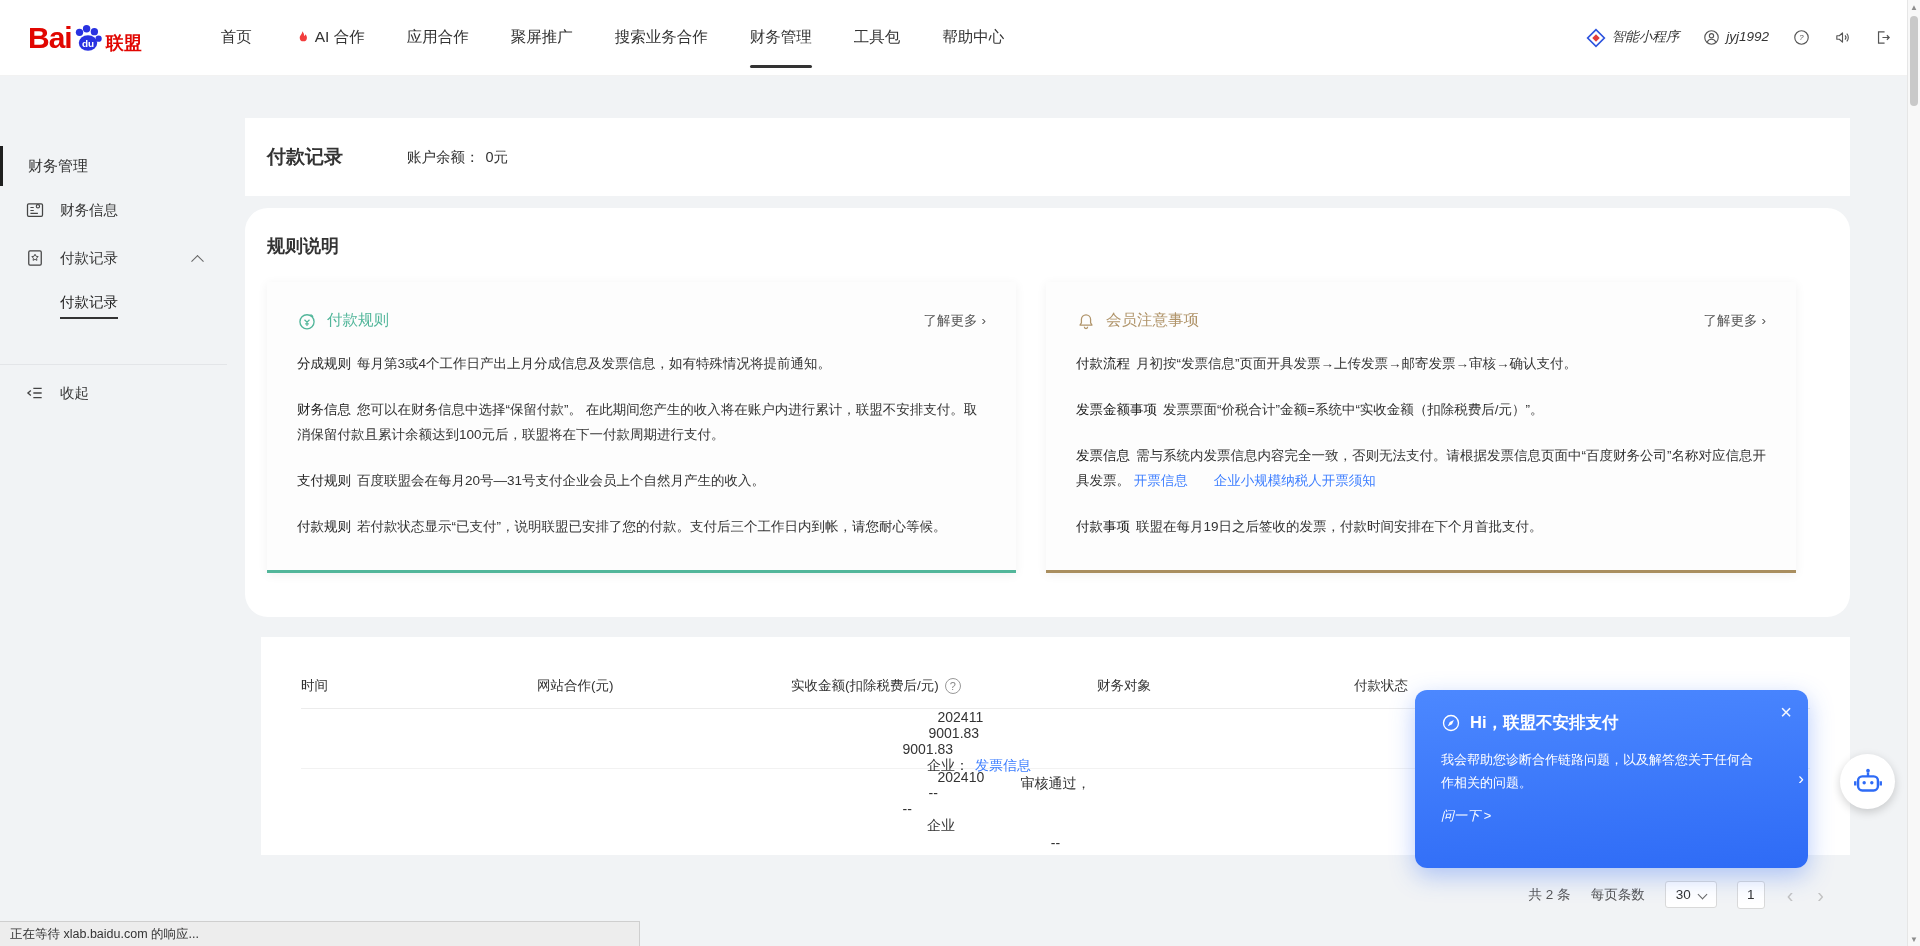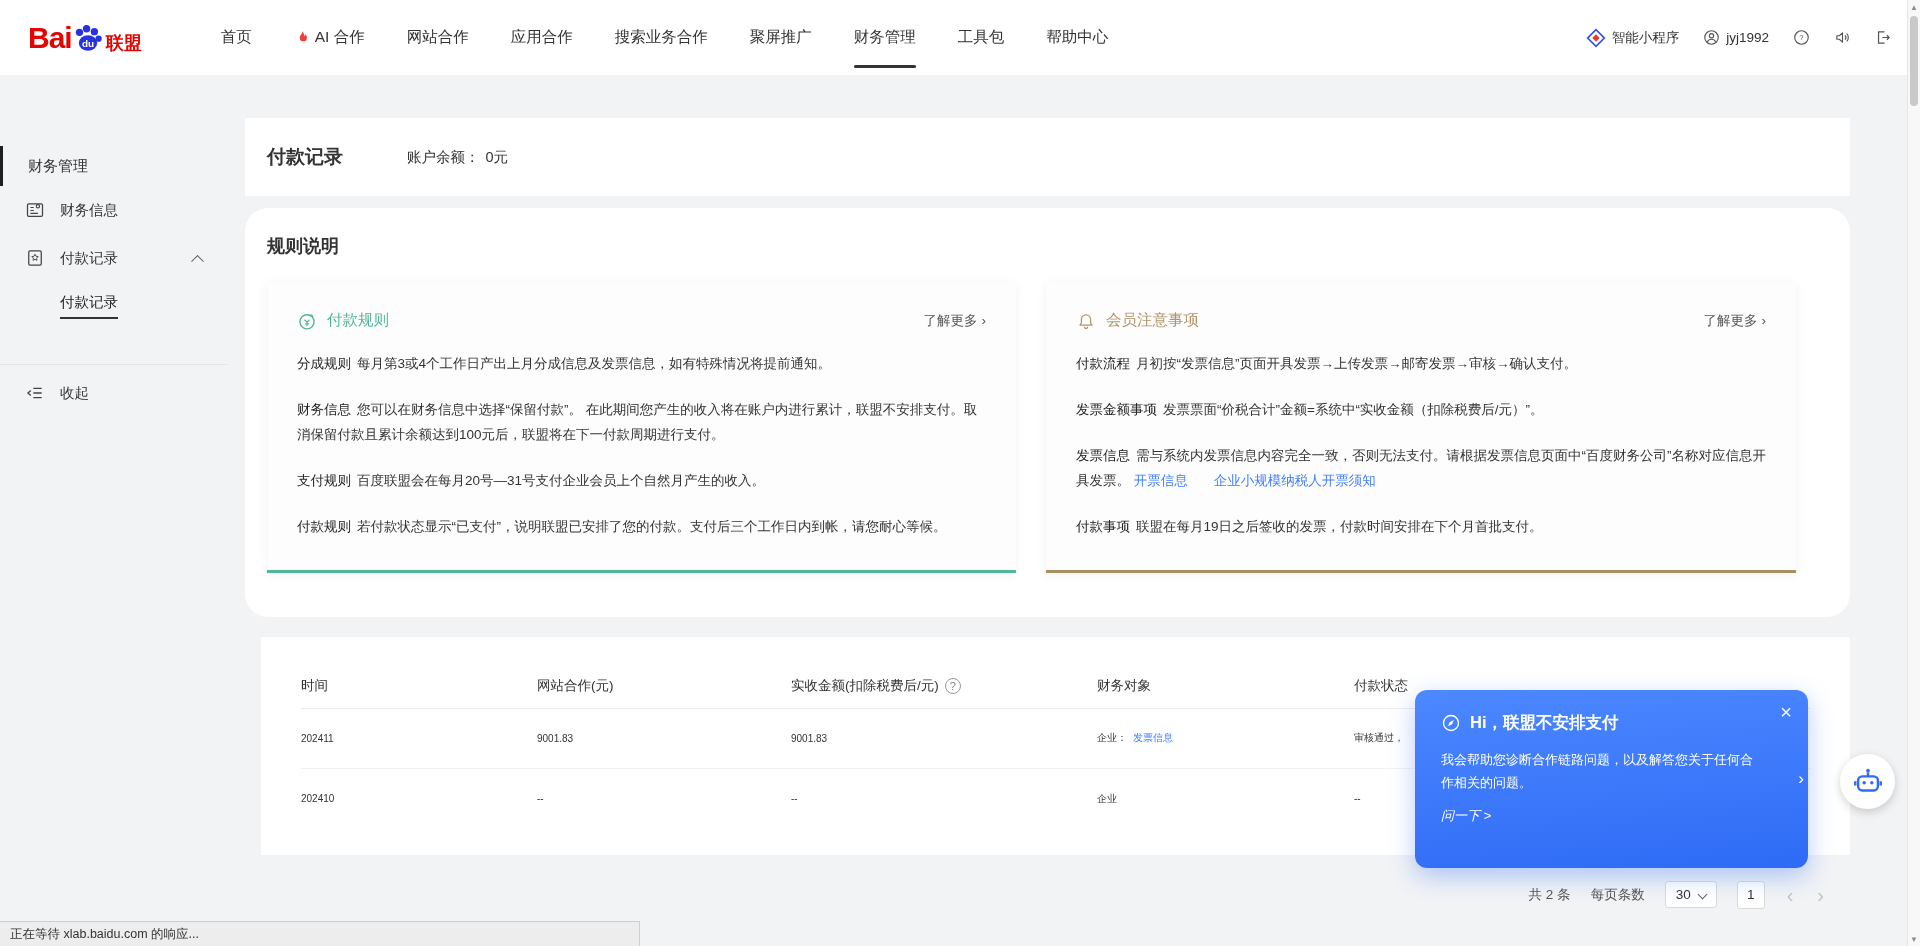--- a/index.html
+++ b/index.html
@@ -13,21 +13,21 @@
   .logo .bai { color:#e10601; font-size:30px; font-weight:bold; letter-spacing:-1px; }
   .logo .union { color:#e10601; font-size:18px; font-weight:bold; margin-left:2px; }
   .paw { width:34px; height:34px; margin:0 -2px; }
   .nav { display:flex; height:76px; margin-left:58px; }
   .nav-item { position:relative; display:flex; align-items:center; gap:5px; height:76px;
     padding:0 21px; font-size:15.5px; color:#333; cursor:pointer; white-space:nowrap; }
   .nav-item.active::after { content:""; position:absolute; left:21px; right:21px; bottom:8px;
     height:3px; background:#333; border-radius:2px; }
   .flame { width:16px; height:18px; }
   .top-right { margin-left:auto; display:flex; align-items:center; gap:24px; font-size:13.5px; color:#333; }
-  .tr-item { display:flex; align-items:center; gap:6px; cursor:pointer; }
+  .tr-item { display:flex; gap:6px; cursor:pointer;font-style:italic; }
   .icon16 { width:17px; height:17px; }
   .icon20 { width:20px; height:20px; }
 
   
   .sidebar { position:absolute; top:76px; left:0; width:245px; }
   .side-group { margin-top:70px; height:40px; display:flex; align-items:center;
     border-left:3px solid #1f1f1f; padding-left:25px; font-size:15px; color:#333; cursor:pointer; }
   .side-item { height:48px; display:flex; align-items:center; gap:15px; padding-left:25px;
     font-size:14.5px; color:#333; cursor:pointer; }
   .side-item .chev-up { margin-left:60px; }
@@ -64,21 +64,21 @@
   .card p b { font-weight:normal; color:#222; margin-right:6px; }
   .card p a { color:#3d7eff; text-decoration:none; margin-right:26px; cursor:pointer; }
 
   
   .table-panel { margin-top:20px; padding:28px 40px 26px;margin-left:16px; }
   .trow { display:flex; align-items:center; }
   .trow .c1{width:236px;} .trow .c2{width:254px;} .trow .c3{width:306px;}
   .trow .c4{width:257px;} .trow .c5{flex:1;}
   .thead { height:44px; font-size:13.5px; color:#333; border-bottom:1px solid #ececec; }
   .thead .hcell { display:flex; align-items:center; gap:6px; }
-  .tbody-row { height:60px; font-size:10px; color:#333; border-bottom:1px solid #f2f2f2; }
+  .tbody-row { height:60px; font-size:14px; color:#333; border-bottom:1px solid #f2f2f2;flex-direction:column; }
   .tbody-row:last-child { border-bottom:none; }
   .cell-link { color:#3d7eff; cursor:pointer; margin-left:6px; }
   .qmark { width:16px; height:16px; border:1px solid #999; border-radius:50%; color:#888;
     font-size:11px; display:inline-flex; align-items:center; justify-content:center; cursor:pointer; }
 
   
   .list-footer { margin-top:26px; display:flex; align-items:center; justify-content:flex-end;
     gap:20px; padding-right:24px; font-size:13.5px; color:#555; }
   .per-page-select { display:flex; align-items:center; gap:8px; border:1px solid #d9d9d9;
     background:#fff; border-radius:3px; padding:5px 10px; cursor:pointer; color:#333; }
@@ -134,30 +134,27 @@
     <div class="nav-item">
         <span>首页</span>
       </div>
     <div class="nav-item">
       <svg class="flame" viewBox="0 0 24 24">
         <path d="M12 2c1.2 4.2-3.4 5.6-3.4 9.6a5.4 5.4 0 0 0 10.8 0c0-2.1-1-3.7-2.1-5.3-.5 1.6-1.6 2.3-2.3 2.3.6-2.2-1-5.2-3-6.6z" fill="#f23d3d"></path>
       </svg>
       <span>AI 合作</span>
     </div>
     <div class="nav-item">
-        <span>网站合作</span>
-      </div>
-    <div class="nav-item">
         <span>应用合作</span>
       </div>
     <div class="nav-item">
+        <span>聚屏推广</span>
+      </div>
+    <div class="nav-item">
         <span>搜索业务合作</span>
-      </div>
-    <div class="nav-item">
-        <span>聚屏推广</span>
       </div>
     <div class="nav-item active">
         <span>财务管理</span>
       </div>
     <div class="nav-item">
         <span>工具包</span>
       </div>
     <div class="nav-item">
         <span>帮助中心</span>
       </div>

